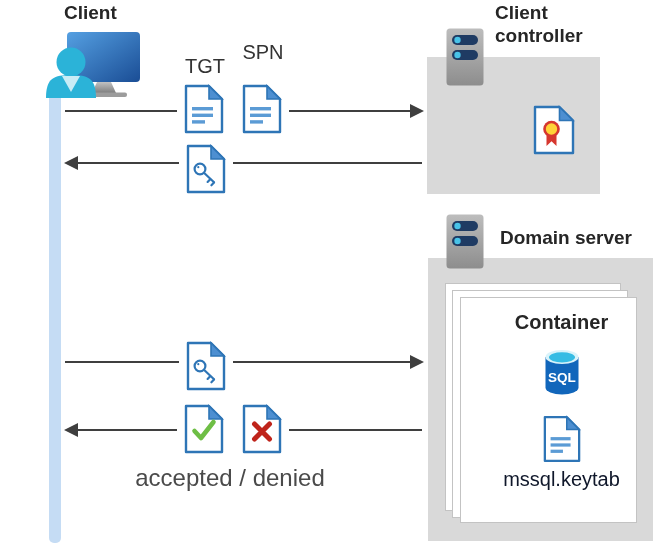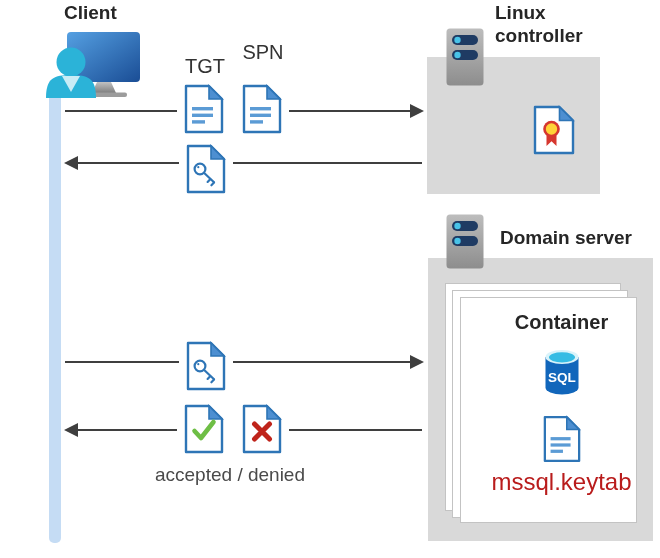--- a/index.html
+++ b/index.html
@@ -21,22 +21,22 @@
   .arrow{position:absolute;height:0;border-top:2px solid #3f3f3f;}
   .arrow.right::after{content:"";position:absolute;right:-2px;top:-8px;
     border-top:7px solid transparent;border-bottom:7px solid transparent;
     border-left:14px solid #3f3f3f;}
   .arrow.left::before{content:"";position:absolute;left:-2px;top:-8px;
     border-top:7px solid transparent;border-bottom:7px solid transparent;
     border-right:14px solid #3f3f3f;}
   
   .doc-row{position:absolute;display:flex;gap:16px;background:#ffffff;padding:0 6px;}
   .msg-label{position:absolute;font-size:20px;color:#333;text-align:center;}
-  .result-label{position:absolute;font-size:19px;color:#4a4a4a;text-align:center;}
-  .keytab-label{font-size:24px;color:#b91c1c;margin-top:4px;}
+  .result-label{position:absolute;font-size:24px;color:#4a4a4a;text-align:center;}
+  .keytab-label{font-size:20px;color:#0f172a;margin-top:4px;}
   .container-title{font-weight:bold;font-size:20px;color:#262626;margin-top:13px;}
   svg{display:block;}
 </style>
 </head>
 <body>
 
 <div class="stage">
 
   <div class="lifeline"></div>
 
@@ -118,21 +118,21 @@
             <stop offset="1" stop-color="#8d8d8d"></stop>
         </linearGradient>
       </defs>
       <rect x="0.5" y="0.5" width="37" height="57" rx="3.5" fill="url(#srvg1)"></rect>
       <rect x="6" y="7" width="26" height="10" rx="5" fill="#1f3b63"></rect>
       <circle cx="11.5" cy="12" r="3.2" fill="#49c3e8"></circle>
       <rect x="6" y="22" width="26" height="10" rx="5" fill="#1f3b63"></rect>
       <circle cx="11.5" cy="27" r="3.2" fill="#49c3e8"></circle>
     </svg>
   </div>
-  <div class="abs title" style="left:459px;top:1px;width:120px;">Linux controller</div>
+  <div class="abs title" style="left:459px;top:1px;width:120px;">Client controller</div>
   <div class="abs" style="left:496px;top:105px;">
     <svg width="44" height="50" viewBox="0 0 44 50">
       <path d="M3,2 H27.5 L41,15.5 V48 H3 Z" fill="#fff" stroke="#2e75b6" stroke-width="2.4" stroke-linejoin="round"></path>
       <path d="M27.5,2 L41,15.5 H27.5 Z" fill="#4d8fd1" stroke="#2e75b6" stroke-width="1.6"></path>
       <path d="M14.5,29.5 V41 L19.5,36.3 L24.5,41 V29.5 Z" fill="#d6372f"></path>
       <circle cx="19.5" cy="24" r="8.3" fill="#d6372f"></circle>
       <circle cx="19.5" cy="24" r="5.7" fill="#ffd338"></circle>
     </svg>
   </div>
 

